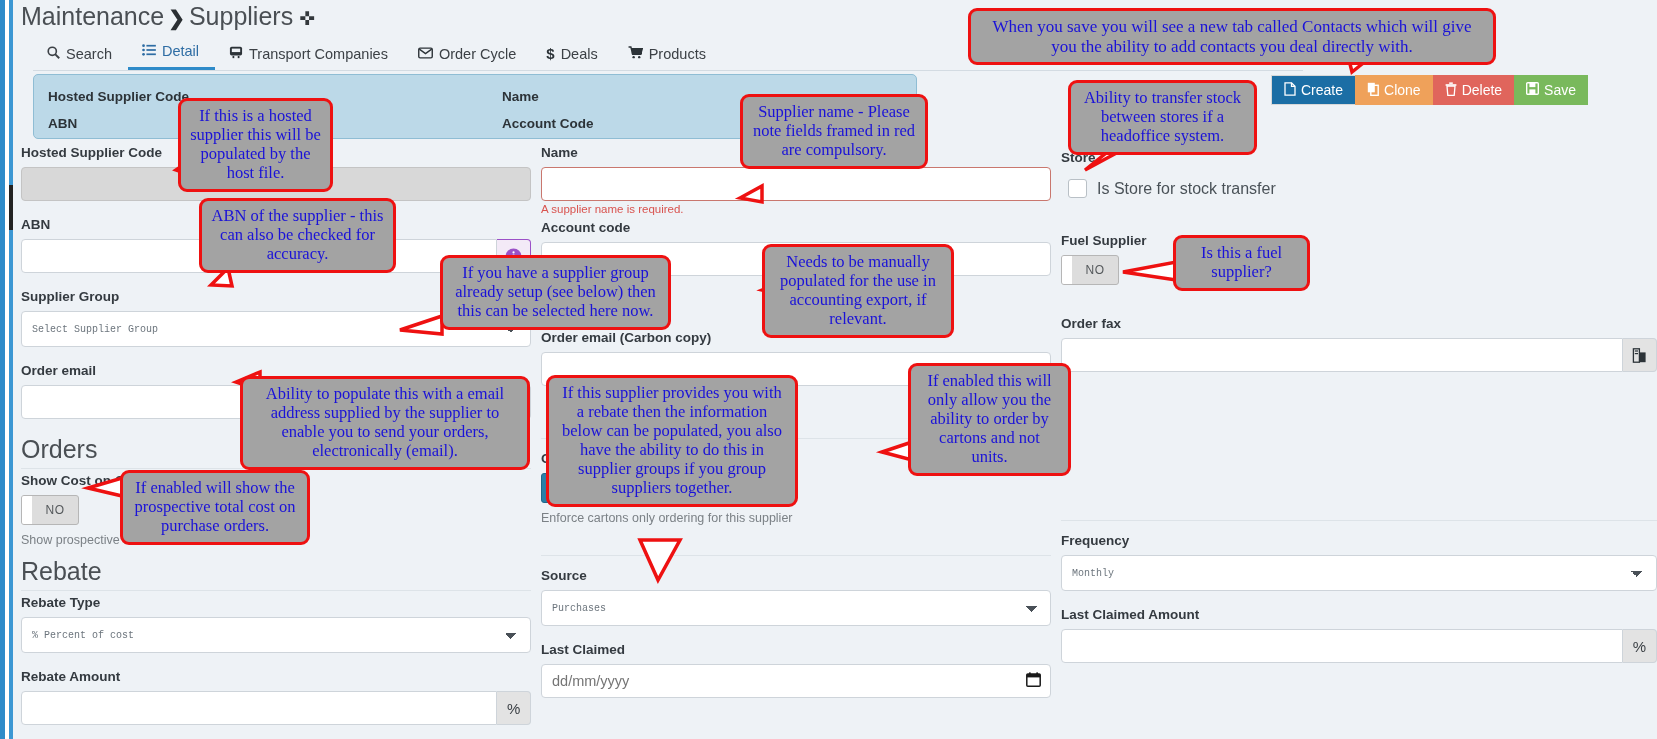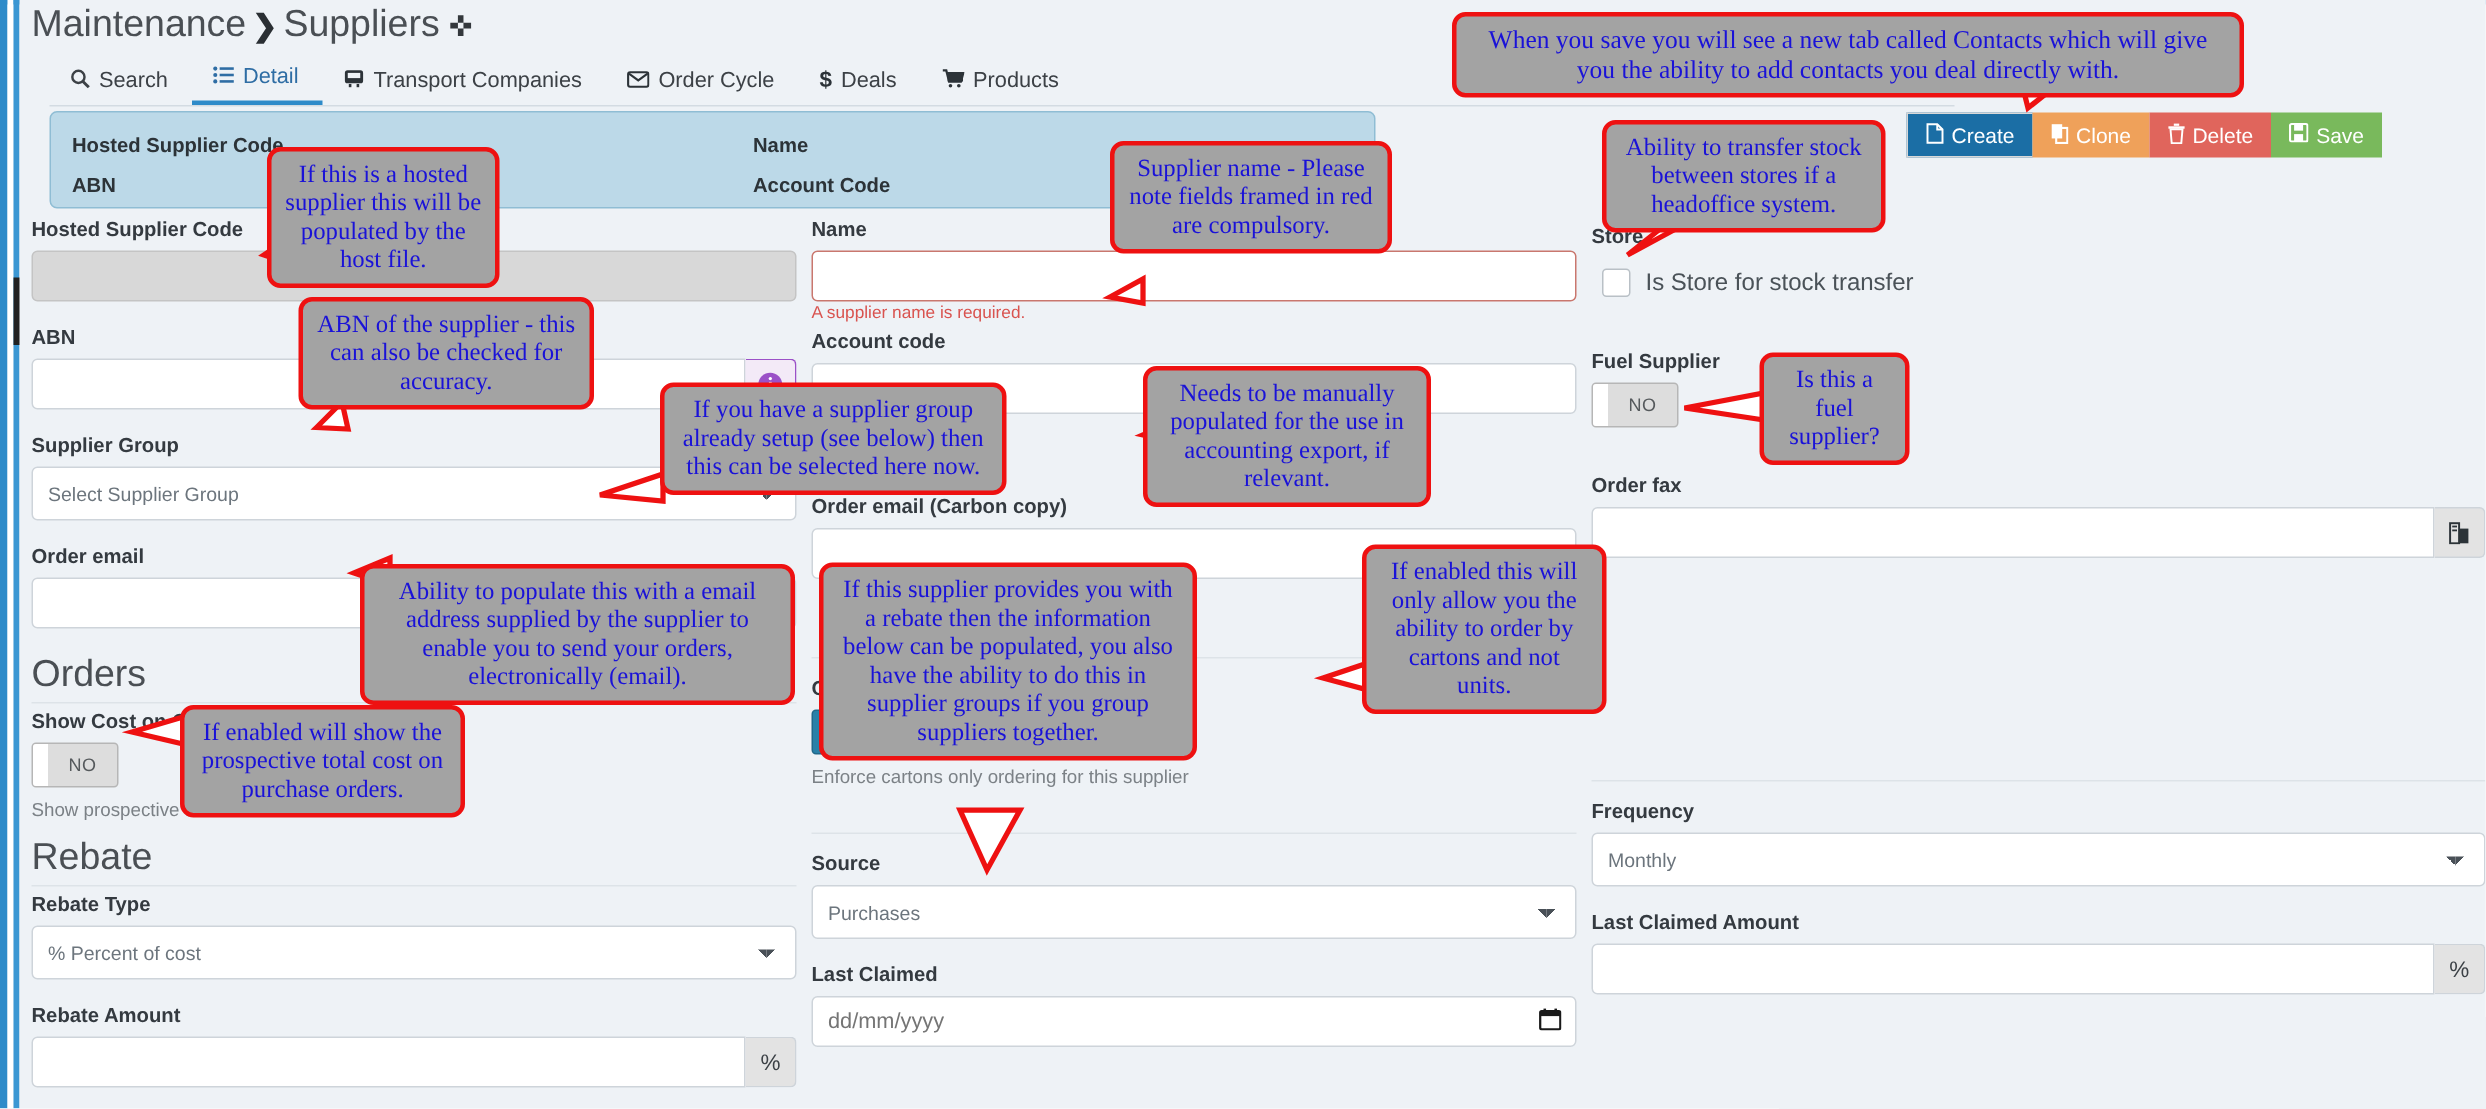--- a/index.html
+++ b/index.html
@@ -86,22 +86,22 @@
   .grp { display:flex; width:100%; }
   .grp .fld { border-top-right-radius:0; border-bottom-right-radius:0; }
   .addon {
     width:36px; height:34px; background:#e3e3e3; border:1px solid #ced4da; border-left:none;
     border-top-right-radius:4px; border-bottom-right-radius:4px;
     display:flex; align-items:center; justify-content:center; font-size:15px; color:#3c4146;
   }
   .addon.purple { background:#f3eaf7; border-color:#9b51c7; }
   .sel {
     width:100%; height:36px; background:#fff; border:1px solid #ced4da; border-radius:4px;
-    font-size:13px; color:#6c757d; padding:0 10px; appearance:none;
-    font-family:Liberation Sans, sans-serif;
+    font-size:10px; color:#6c757d; padding:0 10px; appearance:none;
+    font-family:Liberation Mono, monospace;
     background-image:linear-gradient(45deg,transparent 50%,#495057 50%),linear-gradient(135deg,#495057 50%,transparent 50%);
     background-position: calc(100% - 19px) 15px, calc(100% - 13px) 15px;
     background-size:6px 6px, 6px 6px; background-repeat:no-repeat;
   }
   .datefld { position:relative; }
   .cal { position:absolute; right:10px; top:8px; font-size:15px; color:#222; }
 
   .mb { margin-bottom:16px; }
   .section-h {
     font-size:25px; color:#4a4f54; font-weight:400; margin:10px 0 4px 0;
@@ -462,19 +462,19 @@
     <polygon points="88,488 122,478 122,496" fill="#ffffff" stroke="#ee1111" stroke-width="3.5"></polygon>
   </svg>
 
   <div class="callout big" style="left:968px; top:8px; width:528px;">When you save you will see a new tab called Contacts which will give you the ability to add contacts you deal directly with.</div>
   <div class="callout" style="left:178px; top:98px; width:155px;">If this is a hosted supplier this will be populated by the host file.</div>
   <div class="callout" style="left:199px; top:198px; width:197px;">ABN of the supplier - this can also be checked for accuracy.</div>
   <div class="callout" style="left:740px; top:94px; width:188px;">Supplier name - Please note fields framed in red are compulsory.</div>
   <div class="callout" style="left:1068px; top:80px; width:189px;">Ability to transfer stock between stores if a headoffice system.</div>
   <div class="callout" style="left:440px; top:255px; width:231px;">If you have a supplier group already setup (see below) then this can be selected here now.</div>
   <div class="callout" style="left:762px; top:244px; width:192px;">Needs to be manually populated for the use in accounting export, if relevant.</div>
-  <div class="callout" style="left:1173px; top:235px; width:100px;text-align:center;">Is this a fuel supplier?</div>
+  <div class="callout" style="left:1173px; top:235px; width:137px;text-align:center;">Is this a fuel supplier?</div>
   <div class="callout" style="left:240px; top:376px; width:290px;">Ability to populate this with a email address supplied by the supplier to enable you to send your orders, electronically (email).</div>
   <div class="callout" style="left:546px; top:375px; width:252px;">If this supplier provides you with a rebate then the information below can be populated, you also have the ability to do this in supplier groups if you group suppliers together.</div>
   <div class="callout" style="left:908px; top:363px; width:163px;">If enabled this will only allow you the ability to order by cartons and not units.</div>
   <div class="callout" style="left:120px; top:470px; width:190px;">If enabled will show the prospective total cost on purchase orders.</div>
 
 </div>
 
 </body></html>

